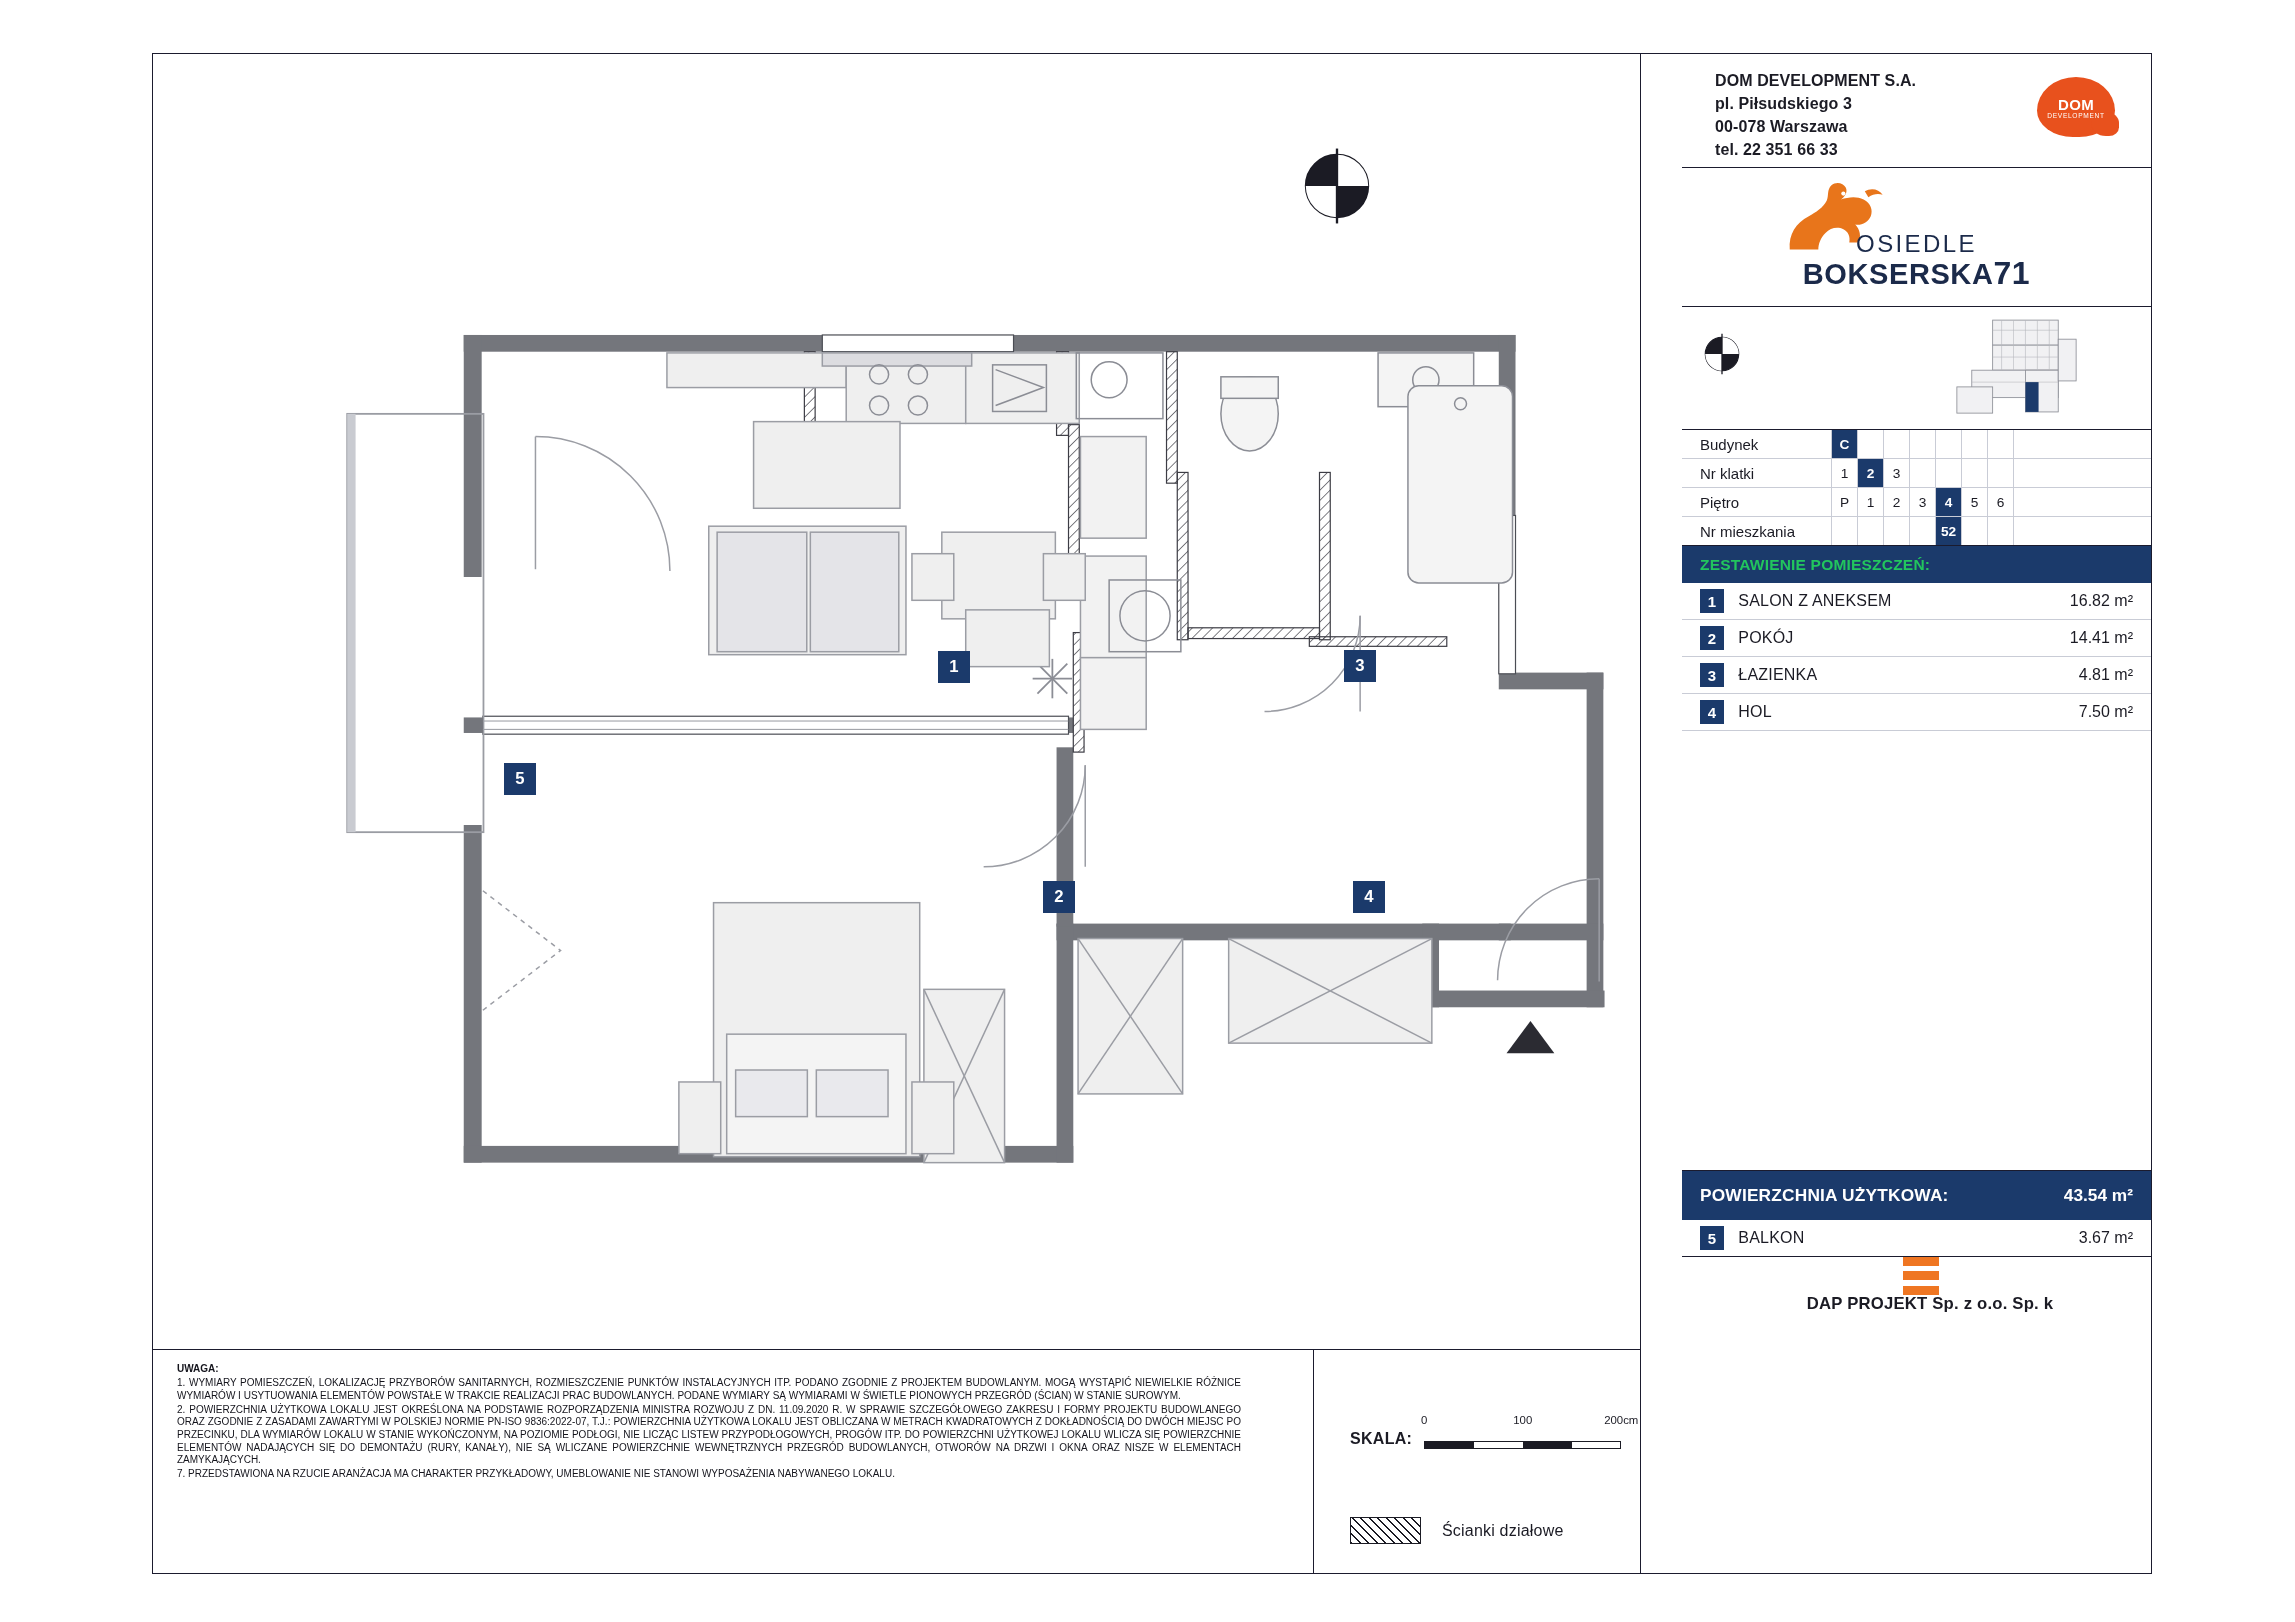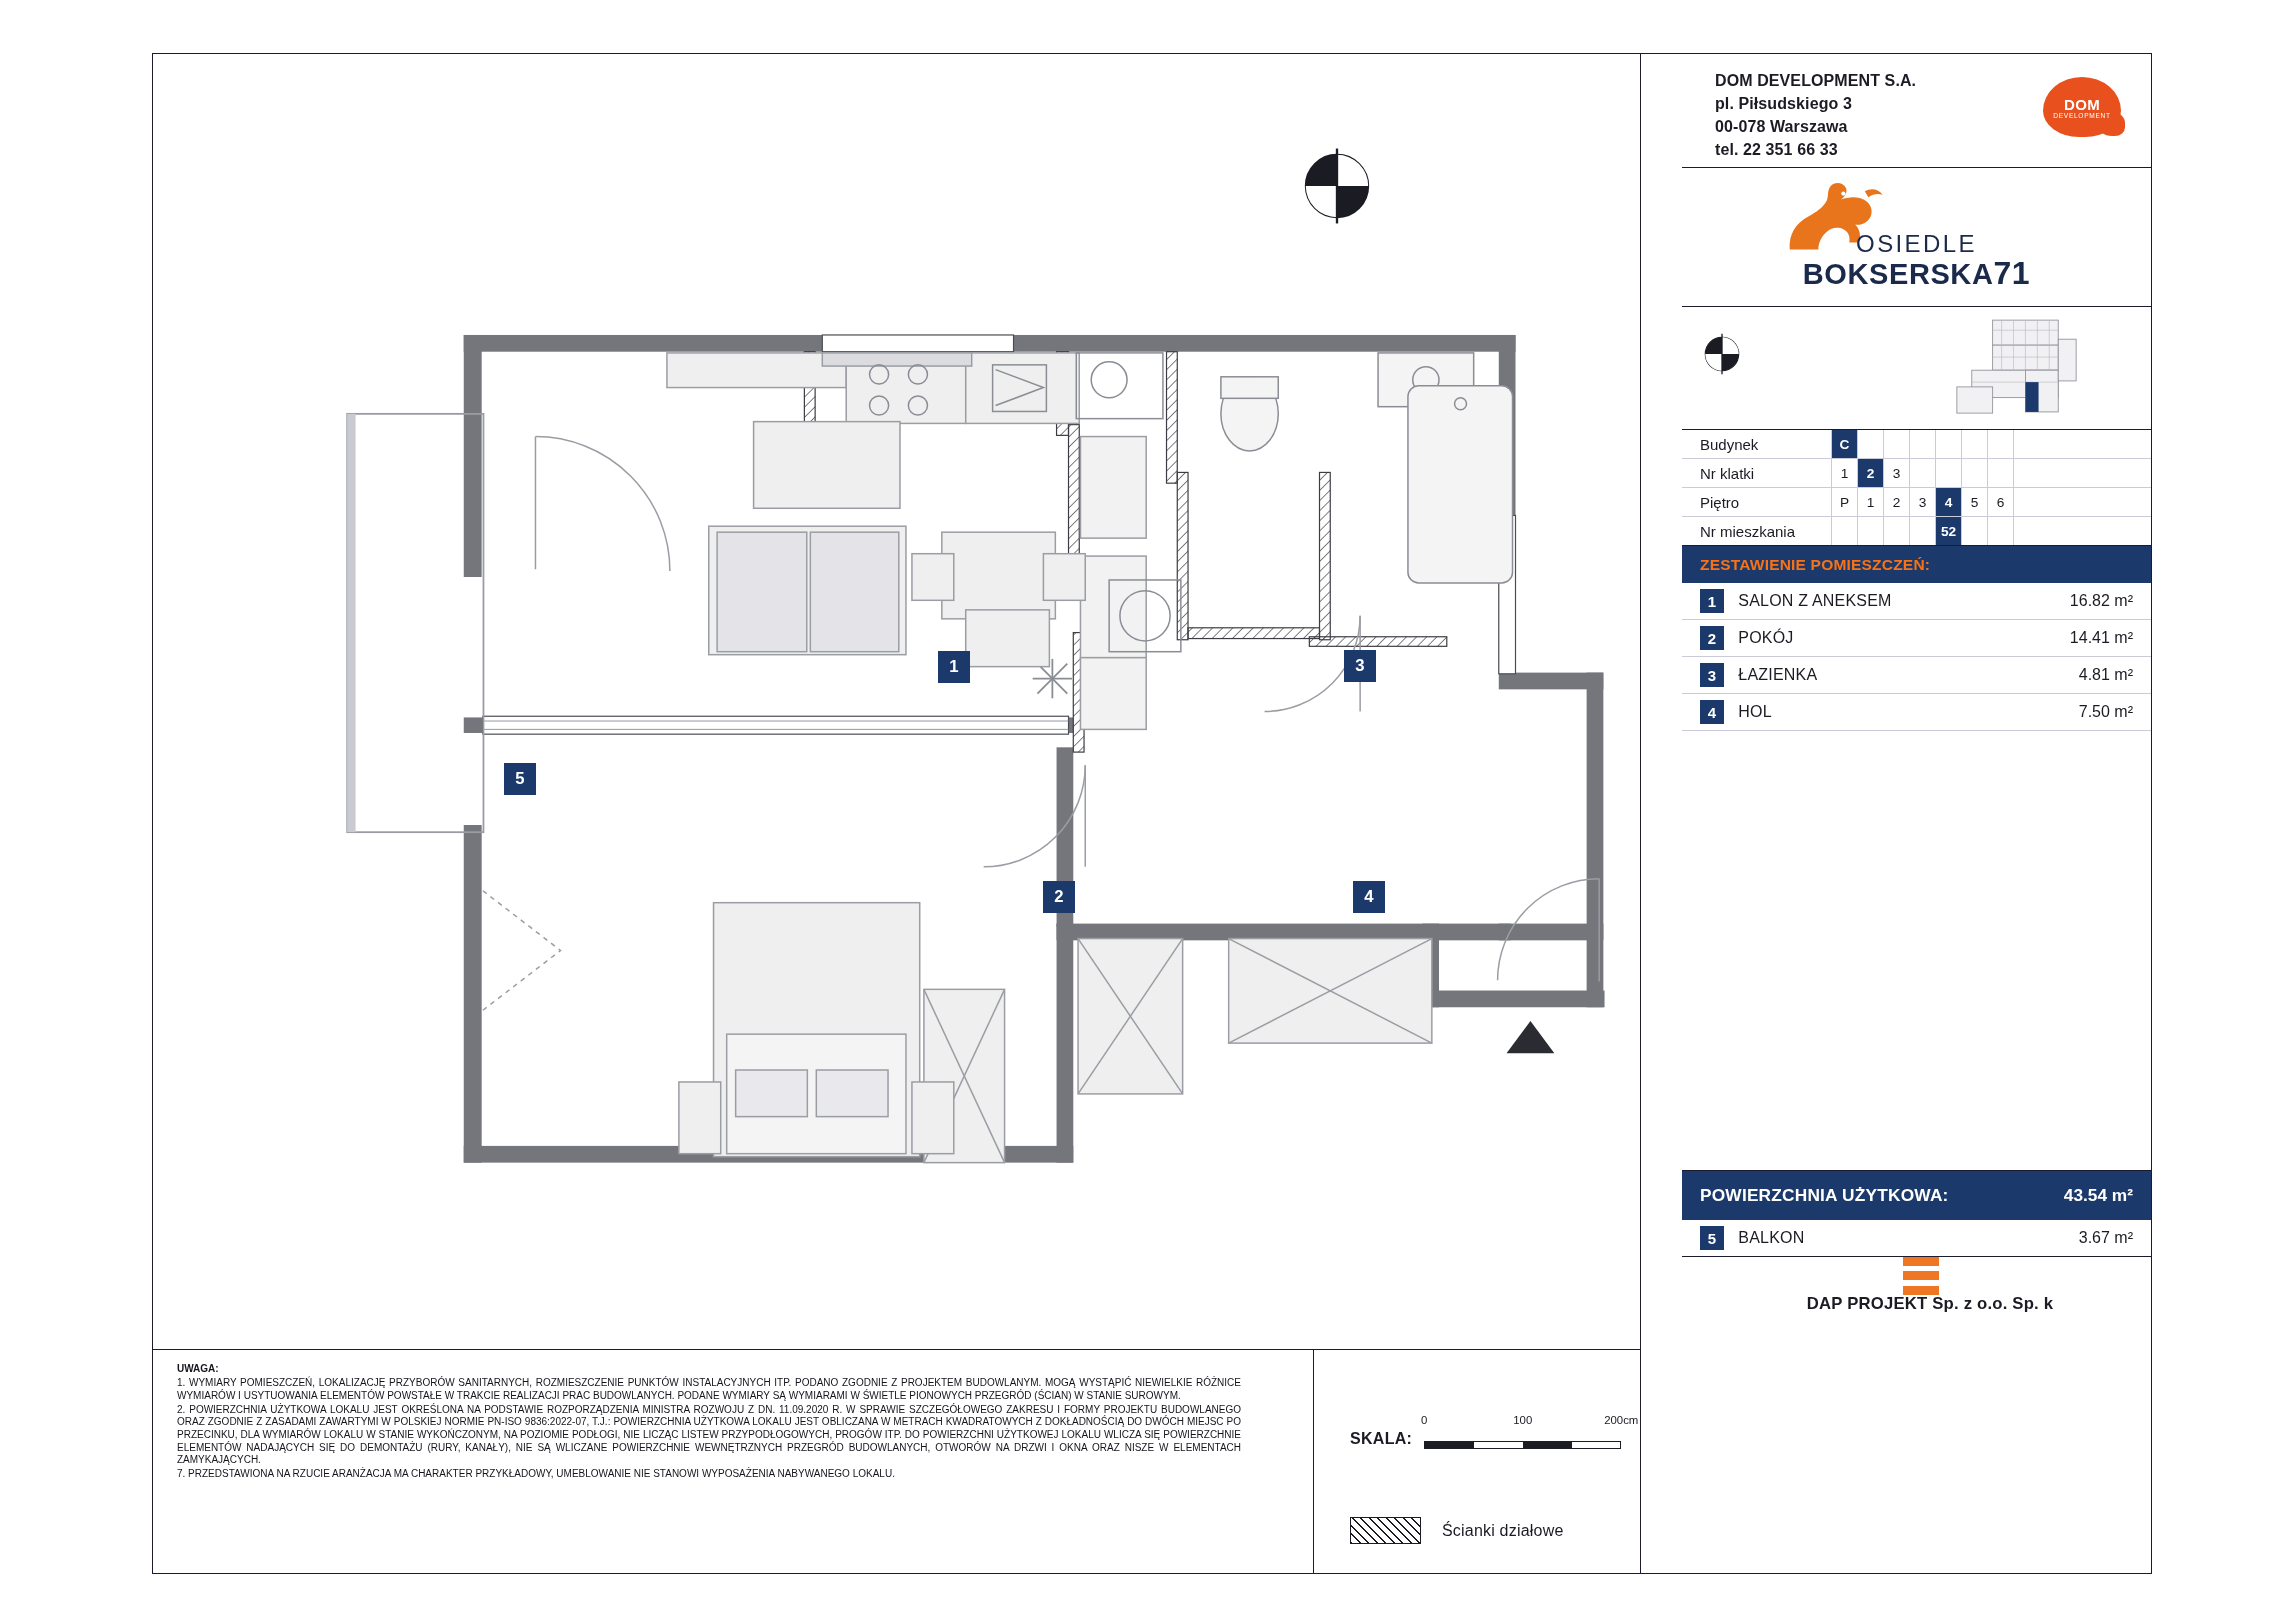--- a/index.html
+++ b/index.html
@@ -3,21 +3,21 @@
 <meta charset="utf-8">
 <style>
   html,body{margin:0;padding:0;background:#ffffff;}
   body{width:2295px;height:1622px;font-family:"Liberation Sans",sans-serif;color:#1b1b24;position:relative;overflow:hidden;}
   .sheet{position:absolute;left:152px;top:53px;width:2000px;height:1521px;border:1.8px solid #1b1b2e;box-sizing:border-box;}
   .right-col{position:absolute;right:0;top:0;width:511px;height:100%;border-left:1.8px solid #1b1b2e;box-sizing:border-box;padding-left:41px;}
 
   
   .hdr{position:relative;height:114px;border-bottom:1.8px solid #1b1b2e;box-sizing:border-box;padding:15px 0 0 33px;}
   .hdr .line{font-size:16px;font-weight:bold;letter-spacing:0.1px;line-height:23px;}
-  .domlogo{position:absolute;right:30px;top:23px;width:78px;height:60px;}
+  .domlogo{position:absolute;right:36px;top:23px;width:78px;height:60px;}
   .domlogo .blob{position:absolute;left:0;top:0;width:78px;height:60px;background:#e8511d;border-radius:50% 50% 46% 46%/56% 56% 44% 44%;}
   .domlogo .blob:after{content:"";position:absolute;right:-3.6px;bottom:1.2px;width:27.5px;height:24px;background:#e8511d;border-radius:50% 50% 40% 60%;}
   .domlogo .t1{position:absolute;left:0;top:19px;width:78px;text-align:center;color:#fff;font-size:15px;font-weight:bold;letter-spacing:0.3px;}
   .domlogo .t2{position:absolute;left:0;top:35px;width:78px;text-align:center;color:#fff;font-size:6.6px;letter-spacing:0.7px;}
 
   
   .estate{position:relative;height:139px;border-bottom:1.8px solid #1b1b2e;box-sizing:border-box;}
   .horse{position:absolute;left:72px;top:10.8px;width:137px;height:75px;}
   .estate-name{position:absolute;left:0;bottom:15.5px;width:100%;text-align:center;}
   .estate-name .l1{font-size:24px;letter-spacing:2.4px;color:#1b2a4a;line-height:26px;}
@@ -32,21 +32,21 @@
   
   .idtab{border-bottom:1.8px solid #1b1b2e;}
   .idrow{display:flex;align-items:stretch;height:28px;border-bottom:0.6px solid #c9ccd6;justify-content:flex-end;}
   .idrow:last-child{border-bottom:none;}
   .idlabel{width:149px;display:flex;align-items:center;padding-left:18px;font-size:15px;color:#1b1b24;box-sizing:border-box;}
   .cells{display:flex;flex:1;}
   .cell{width:26px;border-left:0.6px solid #c9ccd6;display:flex;align-items:center;justify-content:center;font-size:13.7px;box-sizing:border-box;}
   .cell.on{background:#1b3a6b;color:#fff;font-weight:bold;}
 
   
-  .zest-title{height:37px;background:#1b3a6b;color:#f97316;display:flex;align-items:center;padding-left:18px;font-size:15.5px;font-weight:bold;letter-spacing:0.2px;}
+  .zest-title{height:37px;background:#1b3a6b;color:#22c55e;display:flex;align-items:center;padding-left:18px;font-size:15.5px;font-weight:bold;letter-spacing:0.2px;}
   .roomrow{display:flex;align-items:center;height:37px;border-bottom:0.6px solid #c9ccd6;padding:0 18px;box-sizing:border-box;}
   .rbadge{width:24px;height:24px;background:#1b3a6b;color:#fff;display:flex;align-items:center;justify-content:center;font-size:15px;font-weight:bold;}
   .rname{flex:1;padding-left:14.3px;font-size:16px;letter-spacing:0.2px;}
   .rarea{font-size:16px;}
   .filler{height:439px;border-bottom:1.8px solid #1b1b2e;}
 
   .totalrow{height:49px;background:#1b3a6b;color:#fff;display:flex;align-items:center;padding:0 18px;box-sizing:border-box;}
   .totalrow .tl{flex:1;font-size:17.3px;font-weight:bold;letter-spacing:0.2px;}
   .totalrow .tv{font-size:17.3px;font-weight:bold;}
   .balconyrow{height:37px;border-bottom:1.8px solid #1b1b2e;}

